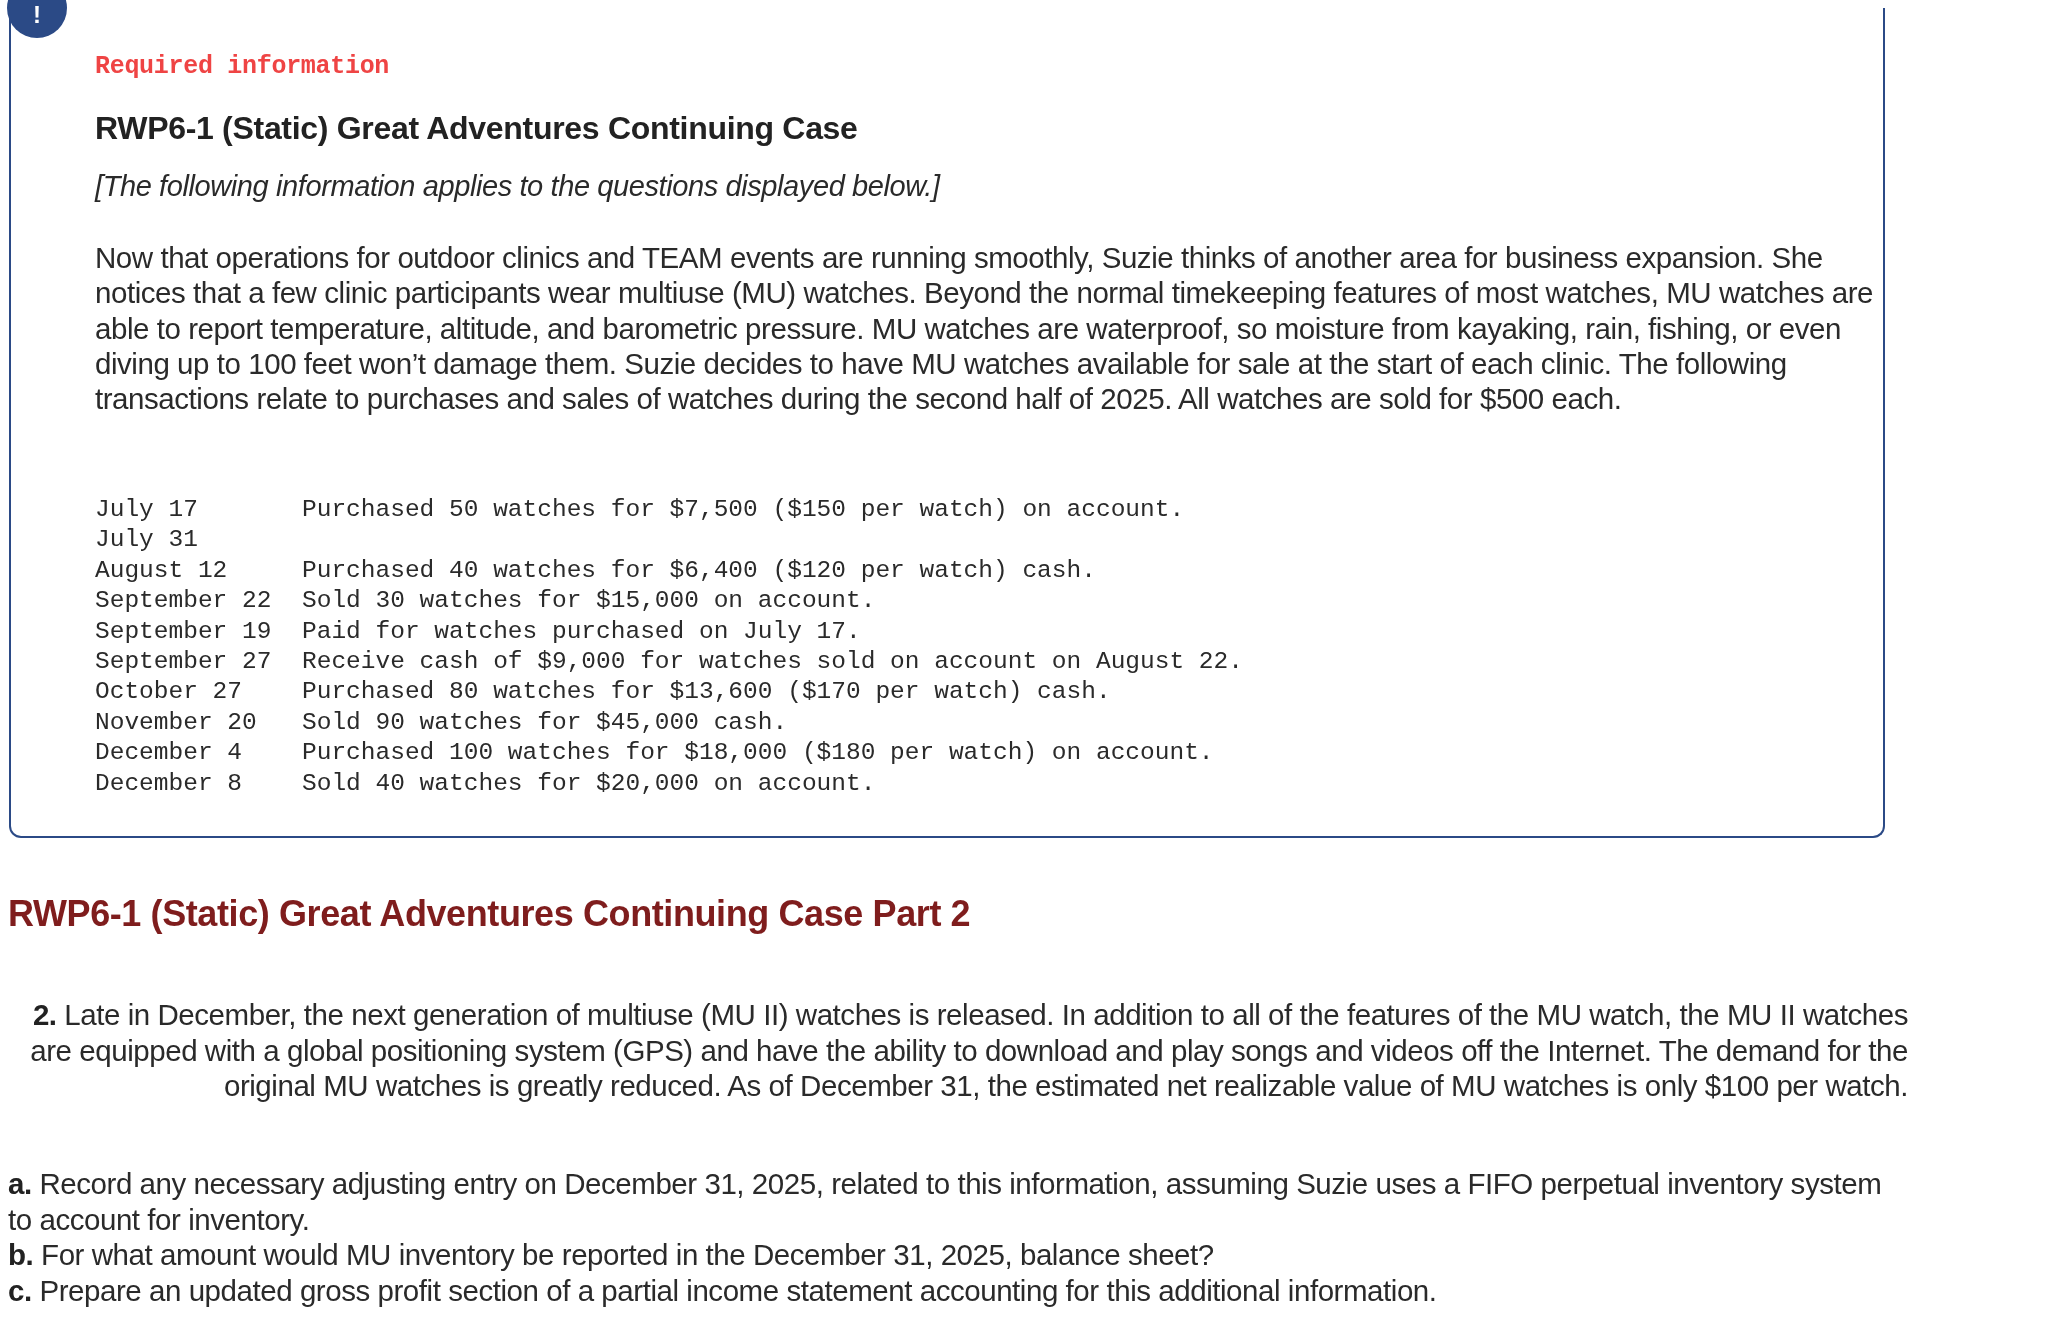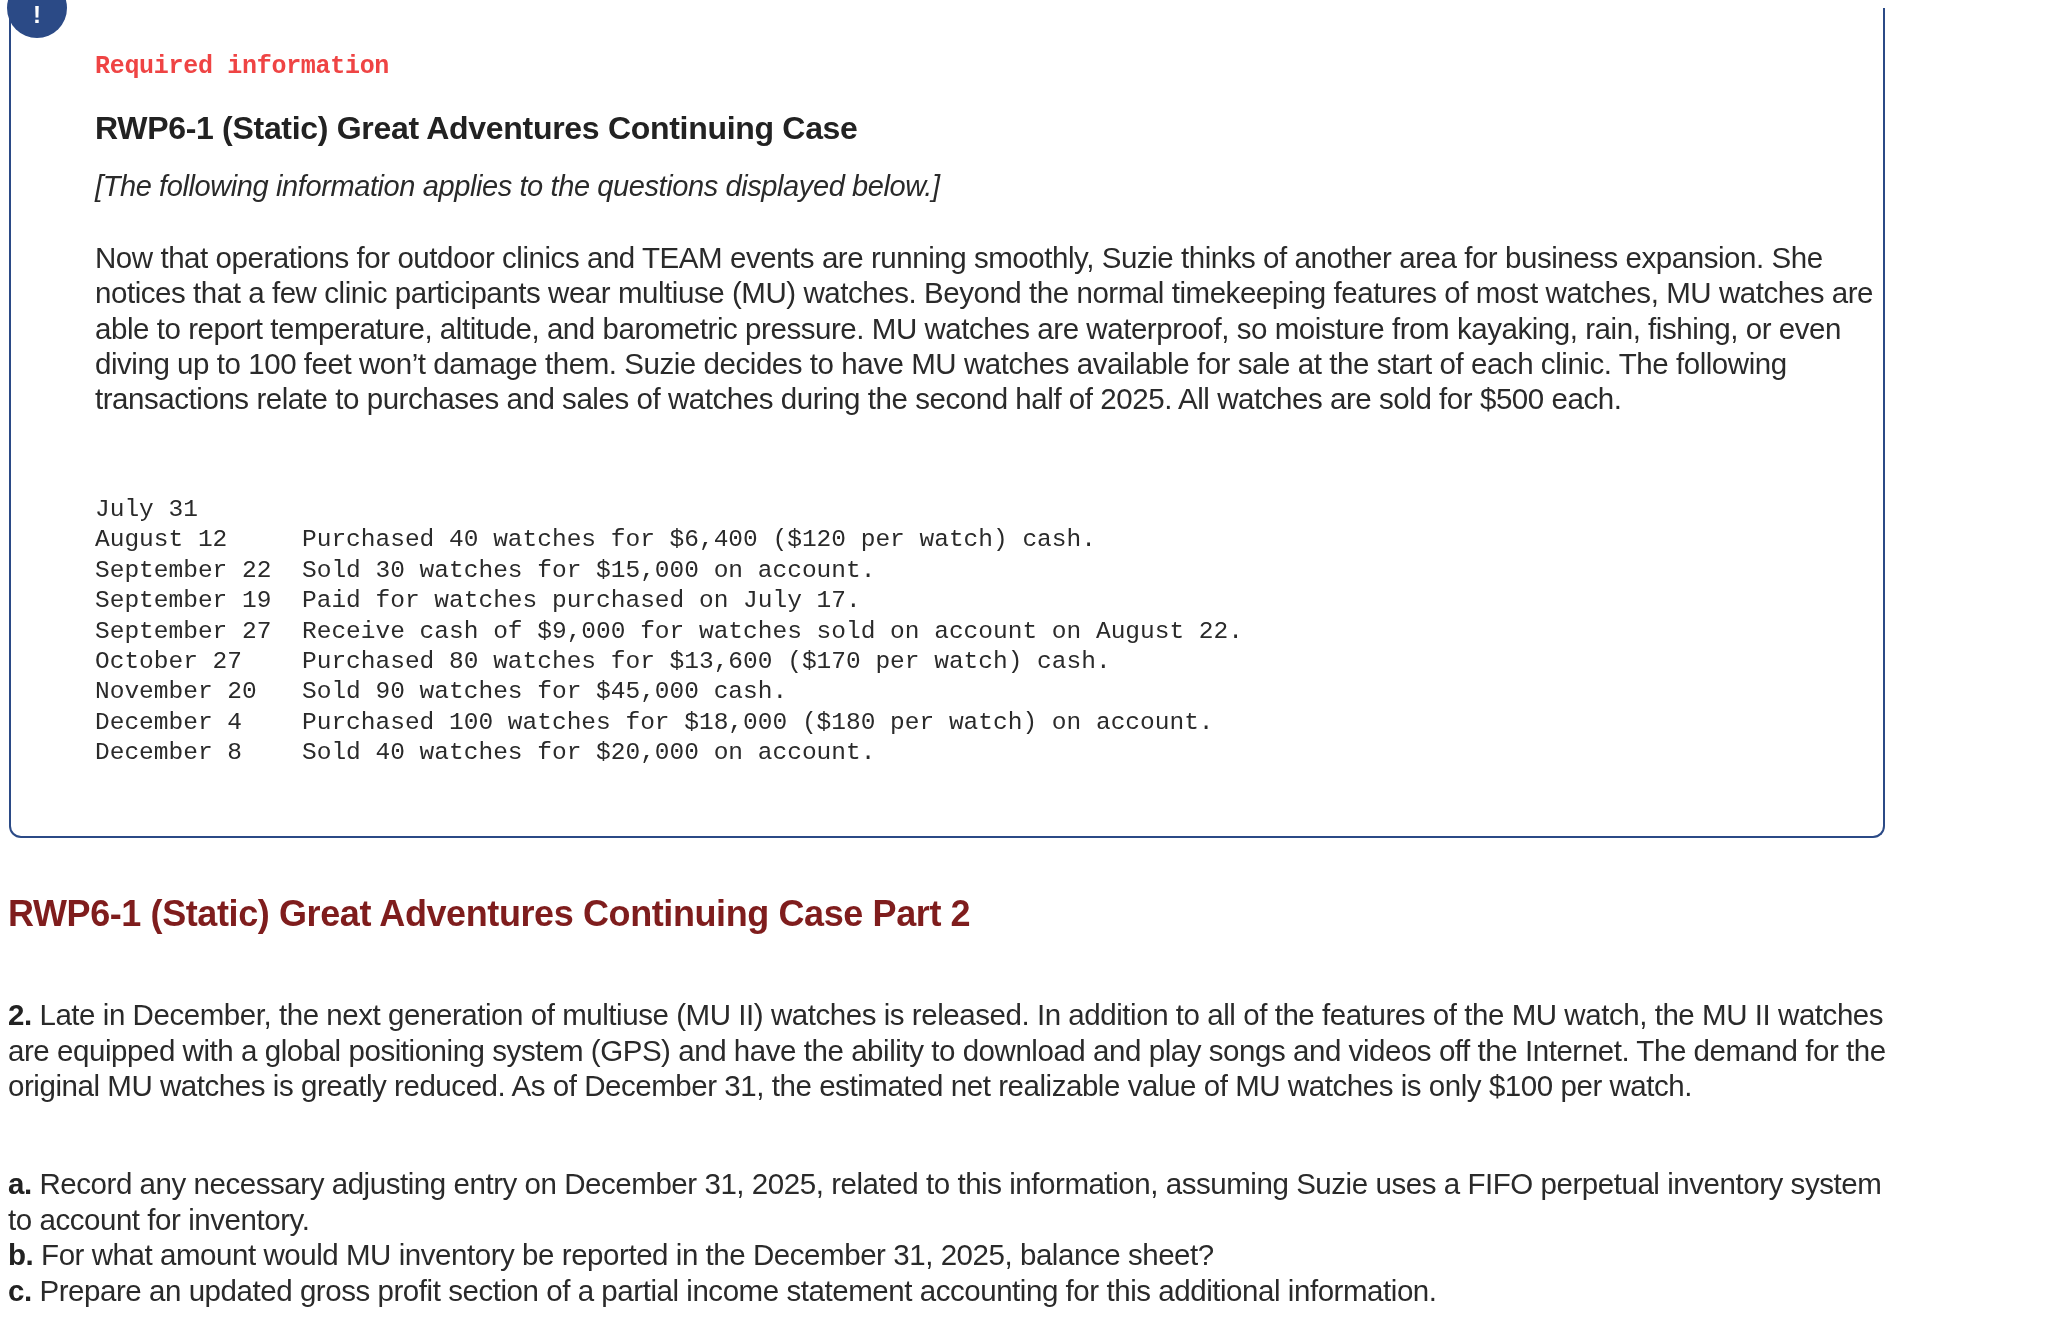--- a/index.html
+++ b/index.html
@@ -115,20 +115,21 @@
     .question-para {
       position: absolute;
       left: 8px;
       top: 997px;
       width: 1900px;
       font-size: 29.5px;
       line-height: 35.5px;
       color: #2a2a2a;
       letter-spacing: -0.45px;
       margin: 0;
+      text-align: right;
     }
     .subparts {
       position: absolute;
       left: 8px;
       top: 1166px;
       width: 1900px;
       font-size: 29.5px;
       line-height: 35.5px;
       color: #2a2a2a;
       letter-spacing: -0.45px;
@@ -148,20 +149,24 @@
   <div class="alert-badge">!</div>
 </div>
 
 <div class="req-label">Required information</div>
 <div class="case-title">RWP6-1 (Static) Great Adventures Continuing Case</div>
 <div class="applies-note">[The following information applies to the questions displayed below.]</div>
 <p class="intro-para">Now that operations for outdoor clinics and TEAM events are running smoothly, Suzie thinks of another area for business expansion. She notices that a few clinic participants wear multiuse (MU) watches. Beyond the normal timekeeping features of most watches, MU watches are able to report temperature, altitude, and barometric pressure. MU watches are waterproof, so moisture from kayaking, rain, fishing, or even diving up to 100 feet won’t damage them. Suzie decides to have MU watches available for sale at the start of each clinic. The following transactions relate to purchases and sales of watches during the second half of 2025. All watches are sold for $500 each.</p>
 
 <div class="tx-table">
   <div class="tx-row">
+    <span class="tx-date">July 17</span>
+    <span class="tx-desc">Purchased 50 watches for $7,500 ($150 per watch) on account.</span>
+  </div>
+  <div class="tx-row">
     <span class="tx-date">July 31</span>
   </div>
   <div class="tx-row">
     <span class="tx-date">August 12</span>
     <span class="tx-desc">Purchased 40 watches for $6,400 ($120 per watch) cash.</span>
   </div>
   <div class="tx-row">
     <span class="tx-date">September 22</span>
     <span class="tx-desc">Sold 30 watches for $15,000 on account.</span>
   </div>

